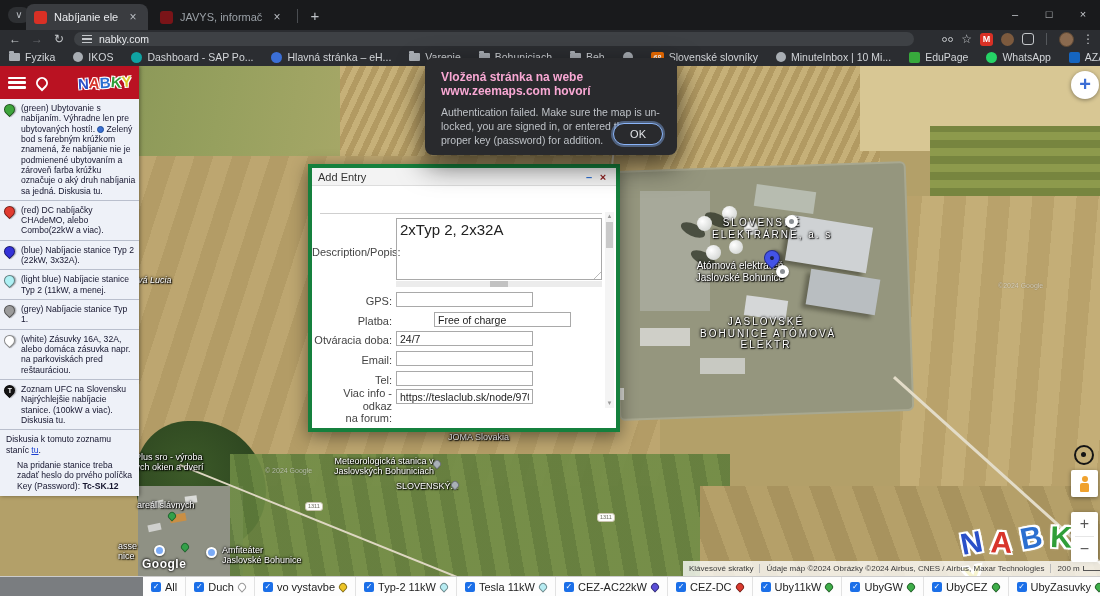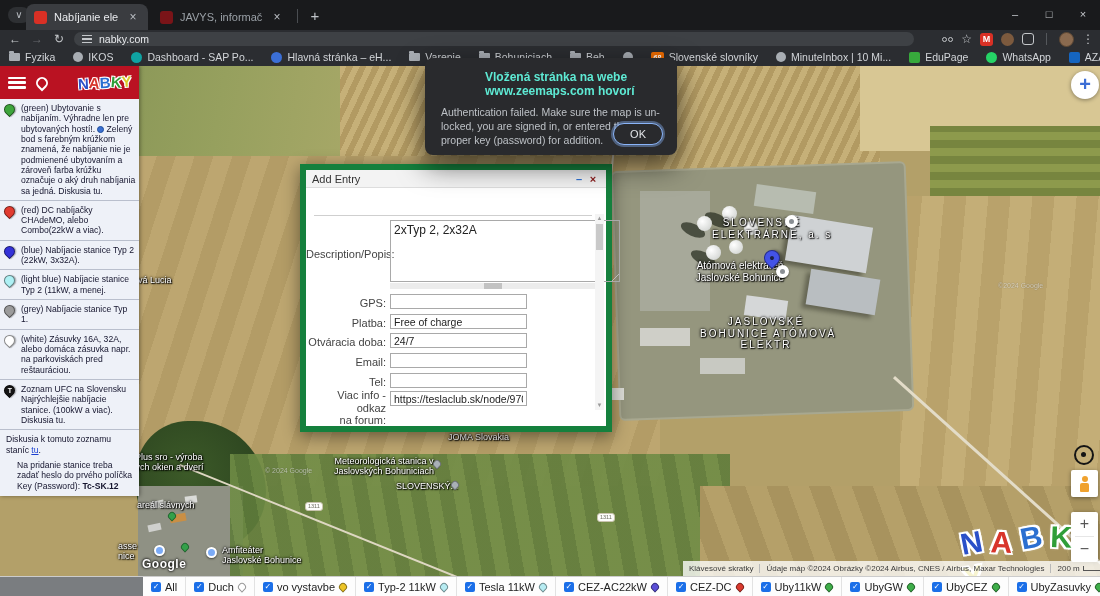--- a/index.html
+++ b/index.html
@@ -90,44 +90,44 @@
   .sb-logo span{display:inline-block;text-shadow:-1px -1px 0 #fff,1px -1px 0 #fff,-1px 1px 0 #fff,1px 1px 0 #fff;}
   .sb-logo span:nth-child(2n){transform:rotate(8deg);}
   .legend-item{position:relative;padding:4px 3px 4px 21px;border-bottom:1px solid #b9bfcd;font-size:8.6px;line-height:1.2;color:#15152e;}
   .lpin{position:absolute;left:4px;top:5px;width:11px;height:11px;border-radius:50% 50% 50% 0;transform:rotate(-45deg);border:1px solid rgba(0,0,0,.45);box-shadow:1px 1px 1px rgba(0,0,0,.25);}
   .lpin b{display:block;transform:rotate(45deg);color:#fff;font-size:7px;text-align:center;line-height:10px;}
   .inline-dot{display:inline-block;width:7px;height:7px;border-radius:50%;background:#3a6fd0;border:1px solid #1c4c9c;vertical-align:-1px;margin-right:2px;}
   .sb-note{padding:4px 4px 4px 6px;font-size:8.6px;line-height:1.25;color:#15152e;}
   .sb-note a{color:#1a3fd0;text-decoration:underline;}
 
   
-  .dlg{position:absolute;left:300px;top:98px;width:312px;height:268px;background:#fff;border:6px solid #15803d;box-shadow:0 4px 16px rgba(0,0,0,.45);font-size:11px;}
+  .dlg{position:absolute;left:308px;top:98px;width:312px;height:268px;background:#fff;border:4px solid #15803d;box-shadow:0 4px 16px rgba(0,0,0,.45);font-size:11px;}
   .dlg-title{height:18px;background:#f3f3f3;border-bottom:1px solid #ddd;display:flex;align-items:center;padding:0 6px;color:#333;}
   .dlg-title .dmin{margin-left:auto;color:#2a6fd4;font-weight:bold;width:14px;text-align:center;}
   .dlg-title .dclose{color:#8b1a1a;font-weight:bold;width:14px;text-align:center;}
   .dlg-tabs{position:absolute;left:16px;top:26px;display:flex;}
   .dtab{padding:3px 10px;border:1px solid #cfcfcf;background:#fff;font-weight:bold;color:#2a6cd4;margin-right:-1px;}
   .dtab.on{color:#cc0f6e;border-bottom-color:#fff;}
   .dlg-tabline{position:absolute;left:8px;right:14px;top:45px;height:1px;background:#cfcfcf;}
   .dlbl{position:absolute;width:80px;text-align:right;color:#444;}
   .dinput{position:absolute;left:84px;width:137px;height:15px;border:1px solid #a9a9a9;font-size:10.5px;padding:0 3px;color:#222;background:#fff;}
-  .dtextarea{position:absolute;left:84px;top:50px;width:230px;height:62px;border:1px solid #a9a9a9;font-size:12px;padding:2px 3px;color:#222;resize:none;overflow:hidden;background:
+  .dtextarea{position:absolute;left:84px;top:50px;width:206px;height:62px;border:1px solid #a9a9a9;font-size:15px;padding:2px 3px;color:#222;resize:none;overflow:hidden;background:
      linear-gradient(135deg,transparent 0 49%,#bbb 50%,transparent 51%) no-repeat right bottom/7px 7px;}
   .hscroll{position:absolute;left:84px;top:113px;width:206px;height:6px;background:#ececec;}
   .hscroll i{display:block;margin-left:94px;width:18px;height:6px;background:#c2c2c2;}
   .vscroll{position:absolute;right:2px;top:44px;width:9px;height:196px;background:#f4f4f4;}
   .vscroll .va{height:9px;color:#9a9a9a;font-size:6px;text-align:center;line-height:9px;}
   .vscroll .vthumb{margin:1px 1px;height:26px;background:#c9c9c9;}
   .dlg-foot{position:absolute;left:0;right:0;top:242px;border-top:1px solid #ddd;height:26px;display:flex;align-items:center;justify-content:flex-end;gap:6px;padding-right:8px;}
   .dbtn{border:1px solid #ccc;background:#fff;color:#2a6cd4;font-weight:bold;font-size:10.5px;padding:3px 9px;border-radius:2px;}
   .dbtn.primary{background:#1670d8;border-color:#1670d8;color:#fff;}
 
   
   .alert{position:absolute;left:425px;top:58px;width:252px;height:97px;background:#292a2d;border-radius:8px;box-shadow:0 10px 28px rgba(0,0,0,.65);padding:12px 16px;z-index:100;}
-  .alert h1{font-size:12px;color:#5eead4;font-weight:bold;margin-left:44px;}
+  .alert h1{font-size:12px;color:#f9a8d4;font-weight:bold;}
   .alert p{font-size:10.5px;color:#bdc1c6;margin-top:7px;line-height:1.35;}
   .alert .ok{position:absolute;right:14px;bottom:10px;padding:4px 16px;border-radius:13px;border:1px solid #8ab4f8;box-shadow:0 0 0 2px rgba(138,180,248,.4);color:#e1e3e6;font-size:11px;background:#292a2d;}
 
   
   .attrib{position:absolute;left:683px;top:495px;right:0;height:15px;background:rgba(255,255,255,.78);display:flex;align-items:center;font-size:8px;color:#3a3a3a;}
   .attrib .seg{padding:0 6px;border-left:1px solid #b9b9b9;white-space:nowrap;}
   .attrib .seg:first-child{border-left:none;}
   .scalebar{display:inline-block;width:36px;height:5px;border:1px solid #555;border-top:none;margin-left:3px;}
   .filterbar{position:absolute;left:0;top:510px;right:0;height:20px;background:#fdfdfd;border-top:1px solid #ccc;display:flex;align-items:center;font-family:"Liberation Serif",serif;font-size:11px;color:#222;}
   .fb-grey{width:143px;height:20px;background:#7a7d80;flex:0 0 auto;}
@@ -312,21 +312,21 @@
       <div>Amfiteáter</div>
         <div>Jaslovské Bohunice</div>
     </div>
     <div class="poi-blue" style="left:206px;top:481px;"></div>
     <div class="mlabel small" style="left:126px;top:386px;text-align:left;">
       <div>R Plus sro - výroba</div>
         <div>ových okien a dverí</div>
     </div>
     <div class="mlabel small" style="left:137px;top:434px;text-align:right;"><span>areál slávnych</span></div>
     <div class="minipin green" style="left:168px;top:446px;"></div>
-    <div class="mlabel small" style="left:138px;top:209px;"><span>vá Lucia</span></div>
+    <div class="mlabel small" style="left:138px;top:209px;font-style:italic;"><span>vá Lucia</span></div>
     <div class="mlabel small" style="left:118px;top:475px;text-align:left;">
       <div>asse</div>
         <div>nice</div>
     </div>
     <div class="poi-blue" style="left:154px;top:479px;"></div>
     <div class="minipin green" style="left:181px;top:477px;"></div>
     <div class="roadshield" style="left:305px;top:436px;"><span>1311</span></div>
     <div class="roadshield" style="left:597px;top:447px;"><span>1311</span></div>
     <div class="copyr" style="left:265px;top:401px;"><span>© 2024 Google</span></div>
     <div class="copyr" style="left:998px;top:216px;"><span>©2024 Google</span></div>
@@ -412,21 +412,21 @@
 
       <div class="dlbl" style="left:0;top:78px;">Description/Popis:</div>
       <textarea class="dtextarea" style="">2xTyp 2, 2x32A</textarea>
       <div class="hscroll">
           <i></i>
         </div>
 
       <div class="dlbl" style="left:0;top:127px;">GPS:</div>
       <input class="dinput" style="top: 124px;" value="">
       <div class="dlbl" style="left:0;top:147px;">Platba:</div>
-      <input class="dinput" style="top: 144px;" value="Free of charge">
+      <input class="dinput" style="top: 144px; margin-left: 38px;" value="Free of charge">
       <div class="dlbl" style="left:0;top:166px;">Otváracia doba:</div>
       <input class="dinput" style="top: 163px;" value="24/7">
       <div class="dlbl" style="left:0;top:186px;">Email:</div>
       <input class="dinput" style="top: 183px;" value="">
       <div class="dlbl" style="left:0;top:206px;">Tel:</div>
       <input class="dinput" style="top: 203px;" value="">
       <div class="dlbl" style="left:0;top:219px;line-height:1.15;">
         <div>Viac info - odkaz</div>
           <div>na forum:</div>
       </div>

